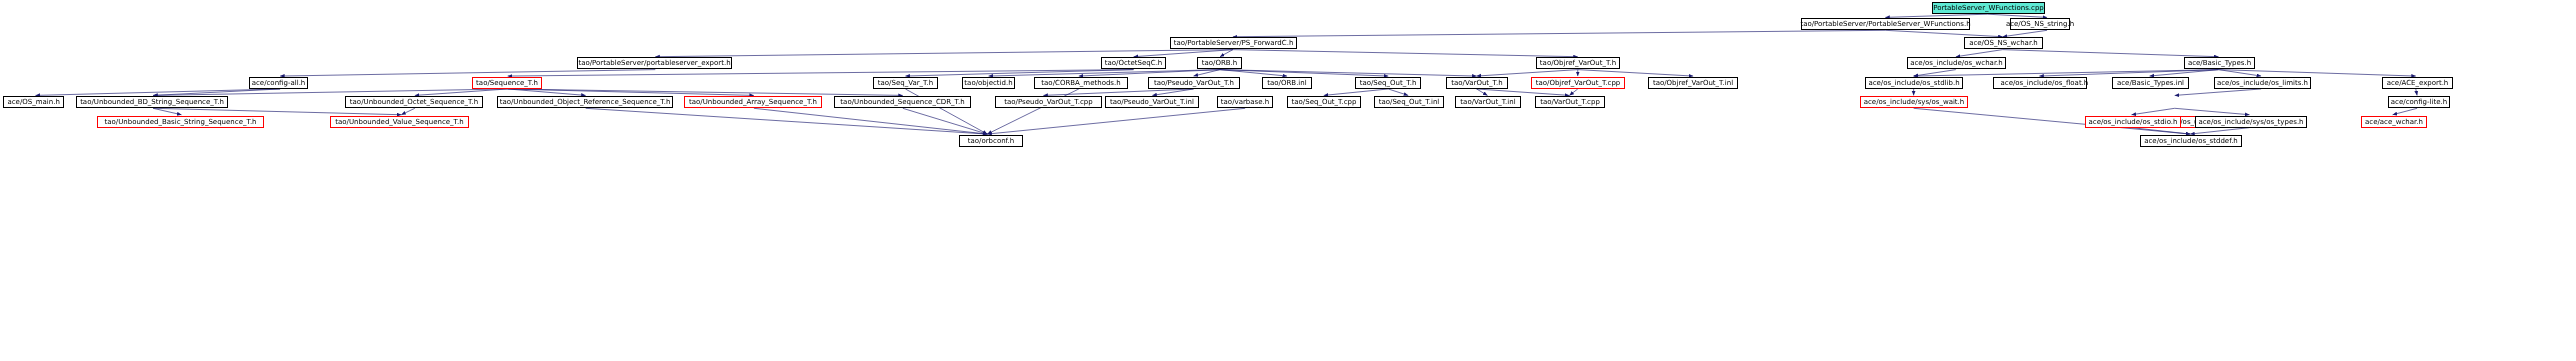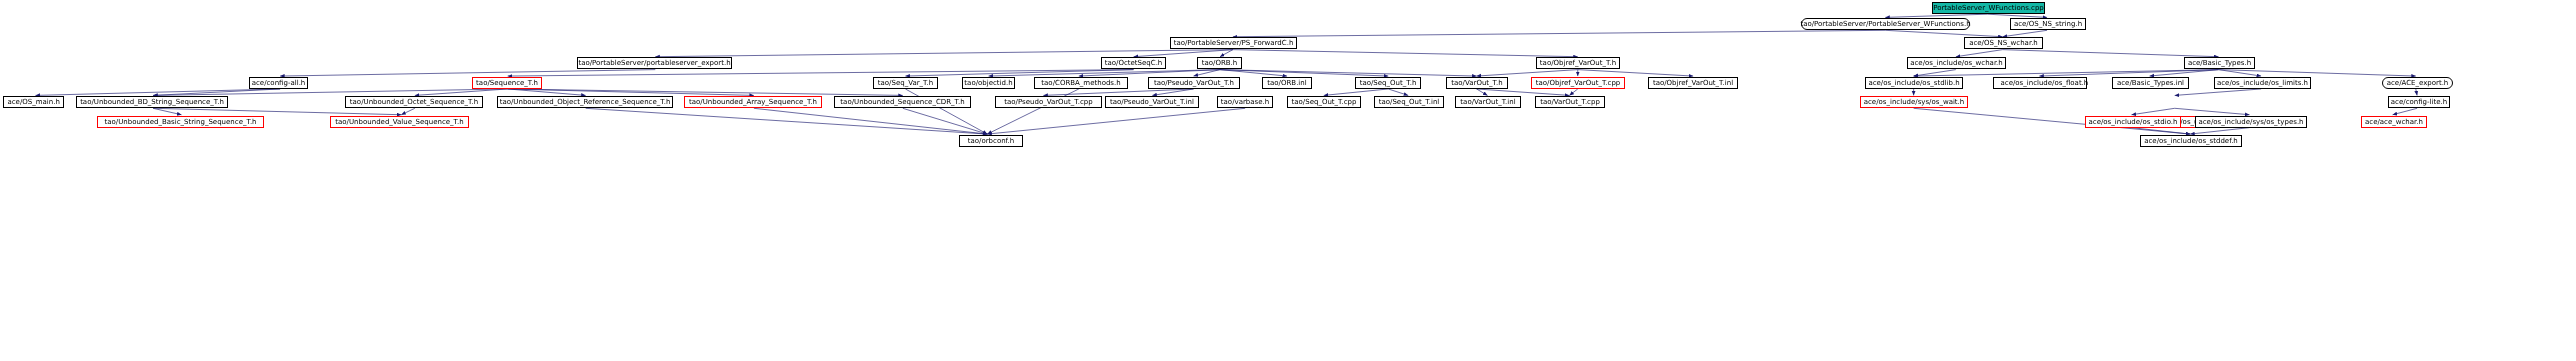--- a/index.html
+++ b/index.html
@@ -1,21 +1,21 @@
 <!DOCTYPE html>
 <html style="font-size:10.3px"><head>
 <meta charset="utf-8">
 <style>
   html,body{margin:0;padding:0;background:#ffffff;}
   #canvas{position:relative;width:2576px;height:361px;background:#ffffff;
           font-family:"DejaVu Sans","Liberation Sans",sans-serif;overflow:hidden;}
   .node{position:absolute;box-sizing:border-box;background:#ffffff;border:0.6px solid #000000;
         display:flex;align-items:center;justify-content:center;white-space:nowrap;
         font-size:7px;color:#000000;line-height:1;height:12.3px;padding:0 3.2px;}
-  .node.root{background:#14b8a6;border:0.6px solid #000000;}
+  .node.root{background:#5eead4;border:0.6px solid #000000;}
   .node.red{border:0.6px solid #ff0000;}
   svg#edges{position:absolute;left:0;top:0;width:2576px;height:361px;pointer-events:none;}
 </style>
 </head>
 <body>
 
 <div id="canvas">
   <svg id="edges" viewBox="0 0 3991 560" width="2576" height="361">
       <defs>
         <marker id="ah" markerWidth="8" markerHeight="8" refX="7" refY="3" orient="auto">
@@ -78,22 +78,22 @@
       <line x1="3371" y1="168" x2="3487" y2="178" stroke="#1a1a6e" stroke-width="1" marker-end="url(#ah)"></line>
       <line x1="3747" y1="168" x2="3709" y2="178" stroke="#1a1a6e" stroke-width="1" marker-end="url(#ah)"></line>
       <line x1="3304" y1="198" x2="3395" y2="208" stroke="#1a1a6e" stroke-width="1" marker-end="url(#ah)"></line>
       <line x1="3487" y1="198" x2="3395" y2="208" stroke="#1a1a6e" stroke-width="1" marker-end="url(#ah)"></line>
       <line x1="2966" y1="168" x2="3395" y2="208" stroke="#1a1a6e" stroke-width="1" marker-end="url(#ah)"></line>
       <line x1="1671" y1="138" x2="1529" y2="208" stroke="#1a1a6e" stroke-width="1" marker-end="url(#ah)"></line>
       <line x1="1402" y1="138" x2="1529" y2="208" stroke="#1a1a6e" stroke-width="1" marker-end="url(#ah)"></line>
       <line x1="1929" y1="168" x2="1529" y2="208" stroke="#1a1a6e" stroke-width="1" marker-end="url(#ah)"></line>
     </svg>
 <div class="node root" style="left: 1932px; top: 1.9px; width: 113px;">PortableServer_WFunctions.cpp</div>
-    <div class="node" style="left: 1801px; top: 18px; width: 169px; border-radius: 6px;">tao/PortableServer/PortableServer_WFunctions.h</div>
-    <div class="node" style="left: 2010px; top: 18px; width: 76px;">ace/OS_NS_string.h</div>
+    <div class="node" style="left: 1801px; top: 18px; width: 169px;">tao/PortableServer/PortableServer_WFunctions.h</div>
+    <div class="node" style="left: 2010px; top: 18px; width: 60px;">ace/OS_NS_string.h</div>
     <div class="node" style="left: 1964px; top: 37px; width: 79px;">ace/OS_NS_wchar.h</div>
     <div class="node" style="left: 1170px; top: 37px; width: 127px;">tao/PortableServer/PS_ForwardC.h</div>
     <div class="node" style="left: 1907px; top: 57px; width: 99px;">ace/os_include/os_wchar.h</div>
     <div class="node" style="left: 2184px; top: 57px; width: 71px;">ace/Basic_Types.h</div>
     <div class="node" style="left: 577px; top: 57px; width: 155px;">tao/PortableServer/portableserver_export.h</div>
     <div class="node" style="left: 1101px; top: 57px; width: 65px;">tao/OctetSeqC.h</div>
     <div class="node" style="left: 1197px; top: 57px; width: 45px;">tao/ORB.h</div>
     <div class="node" style="left: 1536px; top: 57px; width: 84px;">tao/Objref_VarOut_T.h</div>
     <div class="node" style="left: 249px; top: 77px; width: 59px;">ace/config-all.h</div>
     <div class="node red" style="left: 472px; top: 77px; width: 70px;">tao/Sequence_T.h</div>
@@ -103,21 +103,21 @@
     <div class="node" style="left: 1148px; top: 77px; width: 92px;">tao/Pseudo_VarOut_T.h</div>
     <div class="node" style="left: 1262px; top: 77px; width: 50px;">tao/ORB.inl</div>
     <div class="node" style="left: 1355px; top: 77px; width: 66px;">tao/Seq_Out_T.h</div>
     <div class="node" style="left: 1446px; top: 77px; width: 62px;">tao/VarOut_T.h</div>
     <div class="node red" style="left: 1531px; top: 77px; width: 94px;">tao/Objref_VarOut_T.cpp</div>
     <div class="node" style="left: 1648px; top: 77px; width: 90px;">tao/Objref_VarOut_T.inl</div>
     <div class="node" style="left: 1865px; top: 77px; width: 98px;">ace/os_include/os_stdlib.h</div>
     <div class="node" style="left: 1993px; top: 77px; width: 94px; padding-left: 12px;">ace/os_include/os_float.h</div>
     <div class="node" style="left: 2112px; top: 77px; width: 77px;">ace/Basic_Types.inl</div>
     <div class="node" style="left: 2214px; top: 77px; width: 97px;">ace/os_include/os_limits.h</div>
-    <div class="node" style="left: 2382px; top: 77px; width: 71px; border-radius: 6px;">ace/ACE_export.h</div>
+    <div class="node" style="left: 2382px; top: 77px; width: 71px;">ace/ACE_export.h</div>
     <div class="node" style="left: 3.2px; top: 96px; width: 61px;">ace/OS_main.h</div>
     <div class="node" style="left: 76px; top: 96px; width: 152px;">tao/Unbounded_BD_String_Sequence_T.h</div>
     <div class="node" style="left: 345px; top: 96px; width: 138px;">tao/Unbounded_Octet_Sequence_T.h</div>
     <div class="node" style="left: 497px; top: 96px; width: 176px;">tao/Unbounded_Object_Reference_Sequence_T.h</div>
     <div class="node red" style="left: 684px; top: 96px; width: 138px;">tao/Unbounded_Array_Sequence_T.h</div>
     <div class="node" style="left: 834px; top: 96px; width: 137px;">tao/Unbounded_Sequence_CDR_T.h</div>
     <div class="node" style="left: 995px; top: 96px; width: 107px;">tao/Pseudo_VarOut_T.cpp</div>
     <div class="node" style="left: 1105px; top: 96px; width: 94px;">tao/Pseudo_VarOut_T.inl</div>
     <div class="node" style="left: 1217px; top: 96px; width: 56px;">tao/varbase.h</div>
     <div class="node" style="left: 1287px; top: 96px; width: 74px;">tao/Seq_Out_T.cpp</div>

